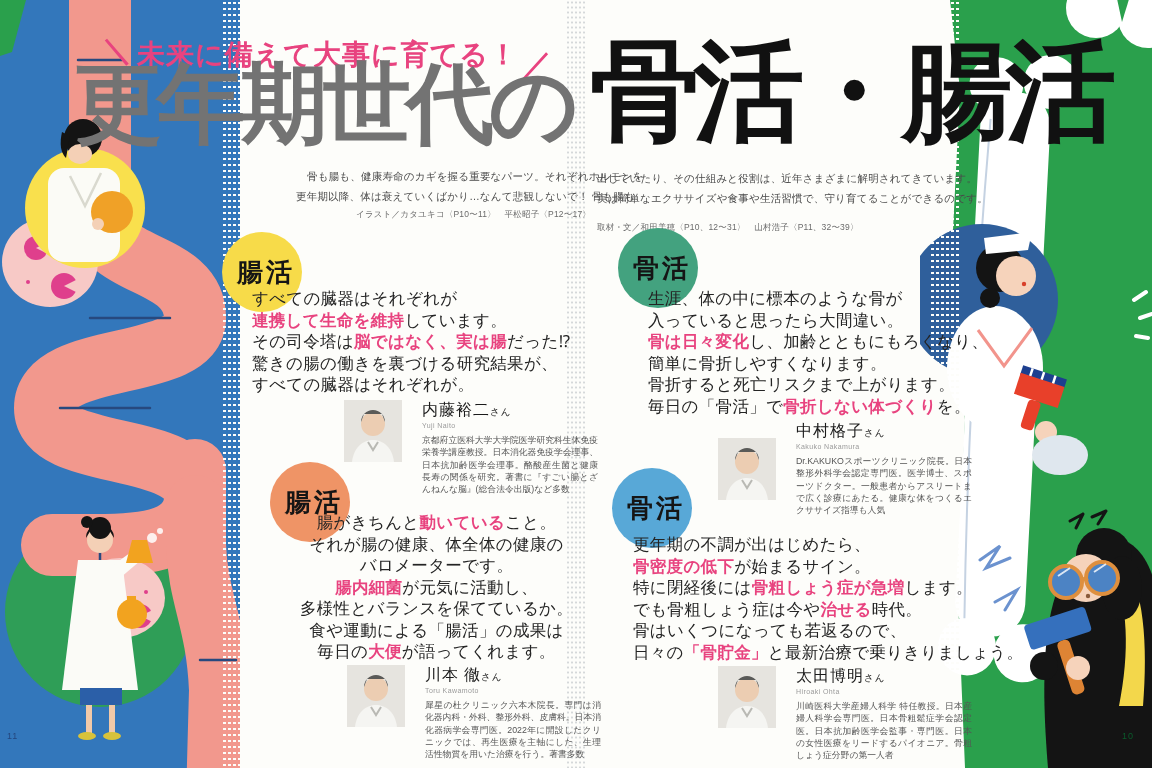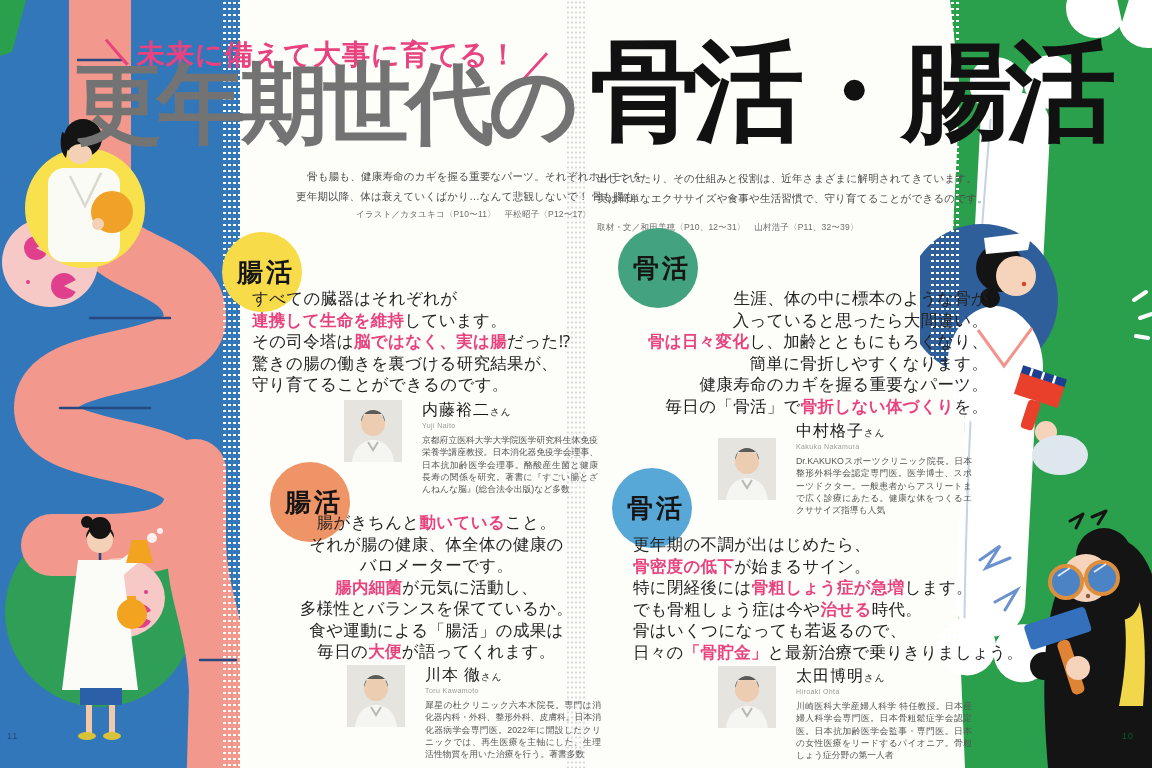--- a/index.html
+++ b/index.html
@@ -63,21 +63,21 @@
   #sec0 .para{left:30px;top:56px;}
   #sec0 .expert{left:122px;top:168px;}
 
   #sec1{left:242px;top:462px;}
   #sec1 .badge{left:28px;top:0;}
   #sec1 .para{left:58px;top:50px;text-align:center;}
   #sec1 .expert{left:105px;top:203px;}
 
   #sec2{left:618px;top:228px;}
   #sec2 .badge{left:0;top:0;}
-  #sec2 .para{left:30px;top:60px;text-align:right;}
+  #sec2 .para{left:30px;top:60px;}
   #sec2 .expert{left:100px;top:193px;align-items:center;}
 
   #sec3{left:612px;top:468px;}
   #sec3 .badge{left:0;top:0;}
   #sec3 .para{left:21px;top:66px;}
   #sec3 .expert{left:106px;top:198px;}
 
   
   .pagenum{font-size:9px;letter-spacing:1px;}
   .pagenum-left{left:7px;top:731px;color:#24477e;}
@@ -252,21 +252,21 @@
 
     <div class="section" id="sec0">
       <div class="badge" style="background: rgb(247, 219, 73);">
         <span class="badge-label">腸活</span>
       </div>
       <div class="para">
         <div class="line"><span class="seg">すべての臓器はそれぞれが</span></div>
         <div class="line"><span class="seg hl">連携して生命を維持</span><span class="seg">しています。</span></div>
         <div class="line"><span class="seg">その司令塔は</span><span class="seg hl">脳ではなく、実は腸</span><span class="seg">だった⁉</span></div>
         <div class="line"><span class="seg">驚きの腸の働きを裏づける研究結果が、</span></div>
-        <div class="line"><span class="seg">守り育てることができるのです。</span></div>
+        <div class="line"><span class="seg">すべての臓器はそれぞれが。</span></div>
       </div>
       <div class="expert">
         <svg class="expert-photo" viewBox="0 0 58 62">
           <rect x="0" y="0" width="58" height="62" fill="#e6e4df"></rect>
           <circle cx="29" cy="24" r="12" fill="#eccdb2"></circle>
           <path d="M 17 22 A 12 12 0 0 1 41 22 L 38 14 L 20 14 Z" fill="#5a5a58"></path>
           <path d="M 8 62 C 10 46 20 40 29 40 C 38 40 48 46 50 62 Z" fill="#f5f5f2"></path>
           <path d="M 24 42 L 29 50 L 34 42" fill="none" stroke="#b9b9b4" stroke-width="2"></path>
         </svg>
         <div class="expert-info">
@@ -312,21 +312,21 @@
 
     <div class="section" id="sec2">
       <div class="badge" style="background: rgb(67, 162, 127);">
         <span class="badge-label">骨活</span>
       </div>
       <div class="para">
         <div class="line"><span class="seg">生涯、体の中に標本のような骨が</span></div>
         <div class="line"><span class="seg">入っていると思ったら大間違い。</span></div>
         <div class="line"><span class="seg hl">骨は日々変化</span><span class="seg">し、加齢とともにもろくなり、</span></div>
         <div class="line"><span class="seg">簡単に骨折しやすくなります。</span></div>
-        <div class="line"><span class="seg">健康寿命のカギを握る重要なパーツ。</span></div>
+        <div class="line"><span class="seg">骨折すると死亡リスクまで上がります。</span></div>
         <div class="line"><span class="seg">毎日の「骨活」で</span><span class="seg hl">骨折しない体づくり</span><span class="seg">を。</span></div>
       </div>
       <div class="expert">
         <svg class="expert-photo" viewBox="0 0 58 62">
           <rect x="0" y="0" width="58" height="62" fill="#e6e4df"></rect>
           <circle cx="29" cy="24" r="12" fill="#eccdb2"></circle>
           <path d="M 17 22 A 12 12 0 0 1 41 22 L 38 14 L 20 14 Z" fill="#5a5a58"></path>
           <path d="M 8 62 C 10 46 20 40 29 40 C 38 40 48 46 50 62 Z" fill="#f5f5f2"></path>
           <path d="M 24 42 L 29 50 L 34 42" fill="none" stroke="#b9b9b4" stroke-width="2"></path>
         </svg>

